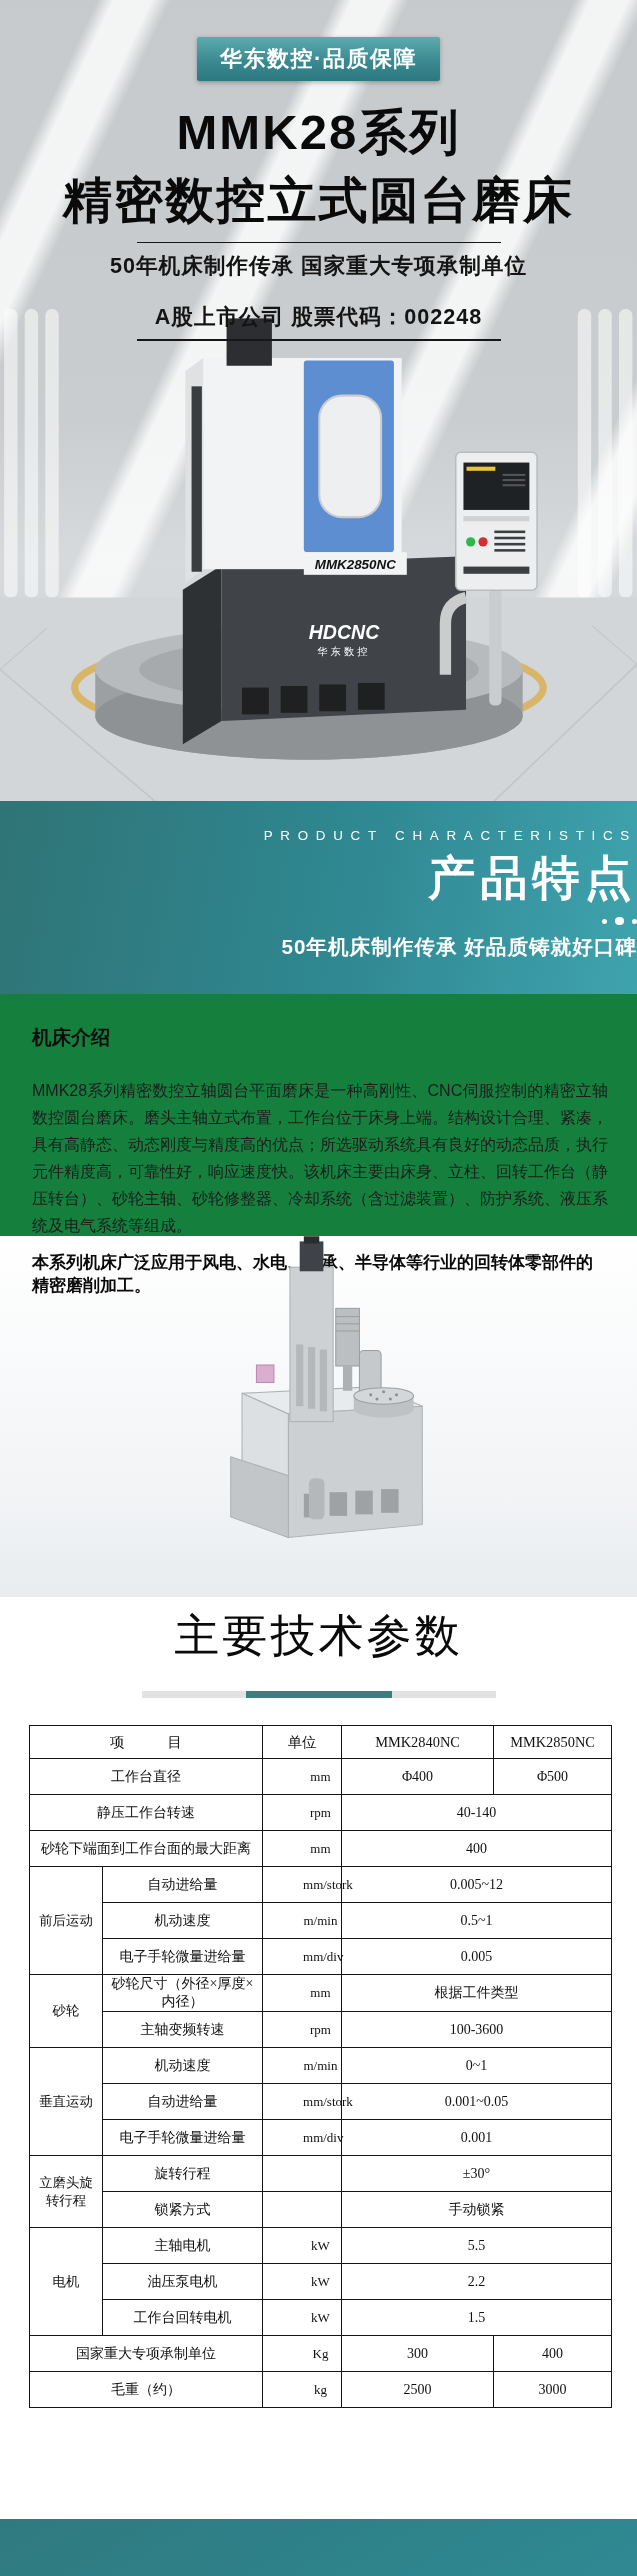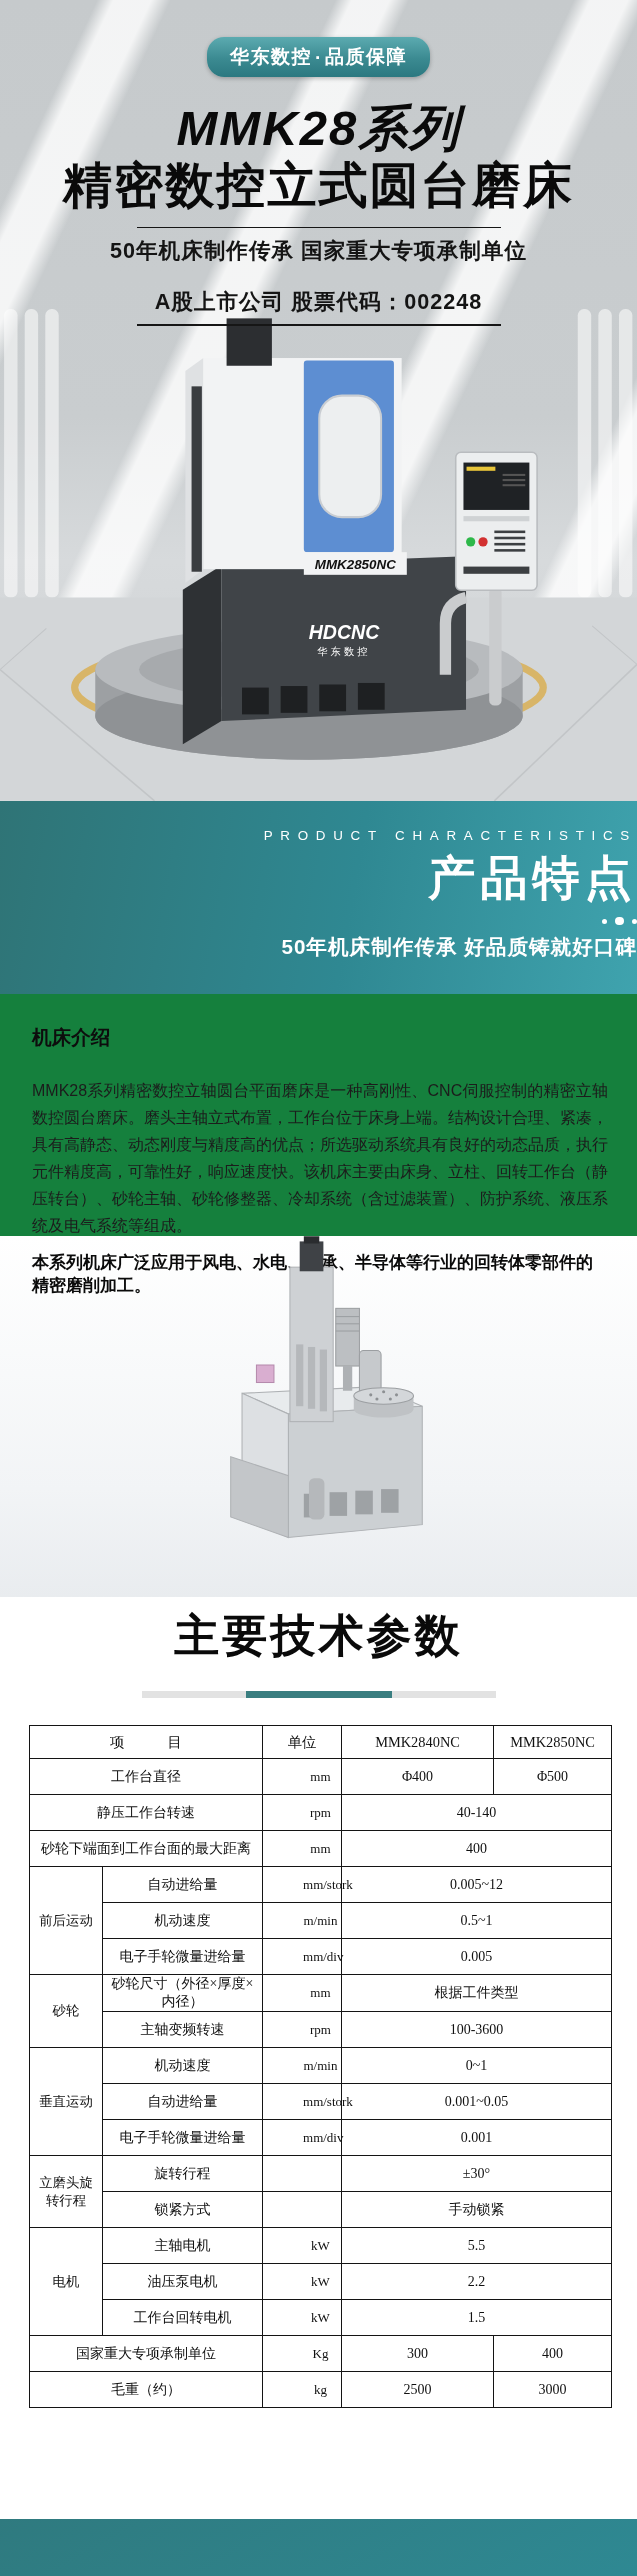--- a/index.html
+++ b/index.html
@@ -6,24 +6,24 @@
   body { width:637px; font-family:"Liberation Sans",sans-serif; background:#fff; color:#111; }
   .page { width:637px; overflow:hidden; }
 
   
   .hero { position:relative; height:801px; overflow:hidden;
     background:linear-gradient(180deg,#c6cacc 0%,#c9cdcf 52%,#d7dadc 70%,#cdd0d2 100%); }
   .hero::before { content:""; position:absolute; inset:0;
     background:repeating-linear-gradient(115deg, rgba(255,255,255,0) 0 88px, rgba(255,255,255,.8) 103px 137px, rgba(255,255,255,0) 155px 216px);
     pointer-events:none; }
   .hero-inner { position:relative; z-index:2; display:flex; flex-direction:column; align-items:center; }
-  .badge { margin-top:37px; padding:7.2px 23px; border-radius:17px; color:#fff; font-size:19px; font-weight:700; letter-spacing:1.5px;
-    background:linear-gradient(180deg,#5cabb0 0%,#3b8a91 55%,#2b7880 100%); box-shadow:0 1.5px 4.1px rgba(0,0,0,.25);font-family:Liberation Mono, monospace; }
+  .badge { margin-top:37px; padding:7.2px 23px; border-radius:2px; color:#fff; font-size:22px; font-weight:700; letter-spacing:1.5px;
+    background:linear-gradient(180deg,#5cabb0 0%,#3b8a91 55%,#2b7880 100%); box-shadow:0 1.5px 4.1px rgba(0,0,0,.25); }
   .hero-title { font-size:49px; font-weight:900; color:#0a0a0a; letter-spacing:2.1px; line-height:1.12; }
-  .t1 { margin-top:24px;font-style:italic; } .t2 { margin-top:2px; }
+  .t1 { margin-top:24px; } .t2 { margin-top:13px; }
   .hero-rule { width:364px; height:1.5px; background:#161616; }
   .r1 { margin-top:13.4px; } .r2 { margin-top:8.2px; }
   .hero-sub { font-size:21.6px; font-weight:700; color:#141414; letter-spacing:1px; }
   .s1 { margin-top:8.2px; } .s2 { margin-top:22px; }
   .machine-wrap { position:absolute; left:0; top:309px; width:637px; height:492px; z-index:1; }
 
   
   .band { height:193px; background:linear-gradient(100deg,#2f7476 0%,#2f8892 55%,#3fa3ae 100%);
     display:flex; flex-direction:column; align-items:flex-end; color:#fff; }
   .eyebrow { margin-top:27px; font-size:13.4px; letter-spacing:7.7px; font-weight:400; }
@@ -37,21 +37,21 @@
   .intro { height:242px; background:#15803d; padding:30px 30px 0 32px; }
   .intro h3 { font-size:19.6px; font-weight:800; color:#0d0d0d; }
   .intro p { margin-top:26px; width:576px; font-size:16px; line-height:27px; color:#1c1c1c; text-align:justify; }
   .intro .hl { margin-top:12.4px; font-size:17px; font-weight:800; color:#0a0a0a; }
 
   
   .cad { height:361px; background:linear-gradient(180deg,#ffffff 0%,#f2f4f6 70%,#e9ecef 100%); display:flex; justify-content:center; }
 
   
   .specs { height:922px; background:#fff; }
-  .specs-title { padding-top:9.3px; text-align:center; font-size:45px; font-weight:700; letter-spacing:3.1px; color:#0a0a0a; }
+  .specs-title { padding-top:9.3px; text-align:center; font-size:45px; font-weight:400; letter-spacing:3.1px; color:#0a0a0a; }
   .title-bar { margin:25px auto 0 auto; width:354px; height:7.2px; background:#e2e2e2; }
   .title-bar .inner { margin-left:104px; width:146px; height:7.2px; background:#3a7e80; }
   table.spec { margin:27px 0 0 29px; width:582px; border-collapse:collapse; table-layout:fixed;
     font-family:"Liberation Serif","DejaVu Serif",serif; }
   table.spec th, table.spec td { border:1px solid #141414; text-align:center; vertical-align:middle; padding:0 3.1px; }
   table.spec th { height:33px; font-size:14.4px; font-weight:400; }
   table.spec td { height:36px; font-size:14px; }
   table.spec td.g { font-size:13.4px; }
   table.spec td.u { font-size:13px;padding-left:40px; }
 

